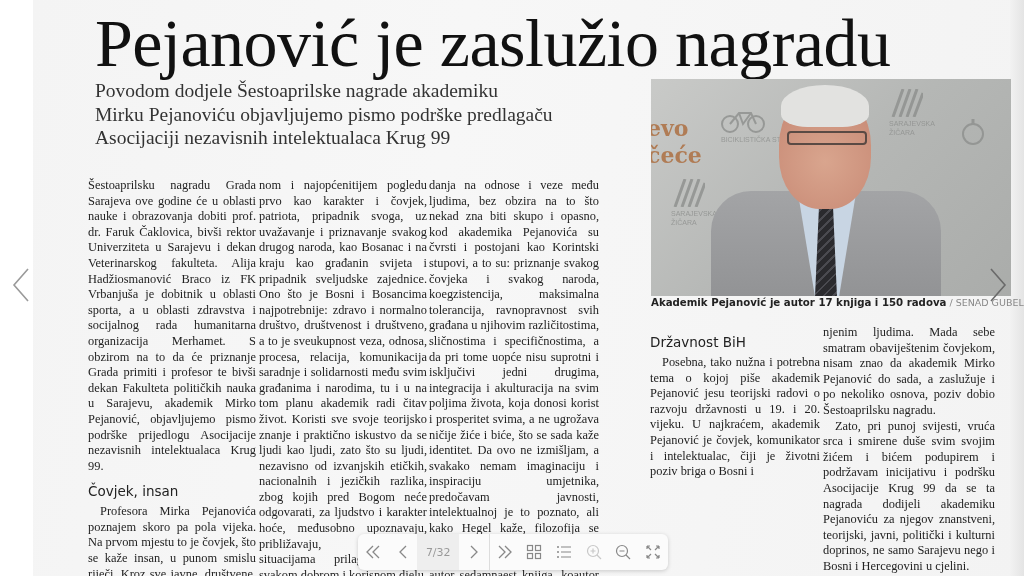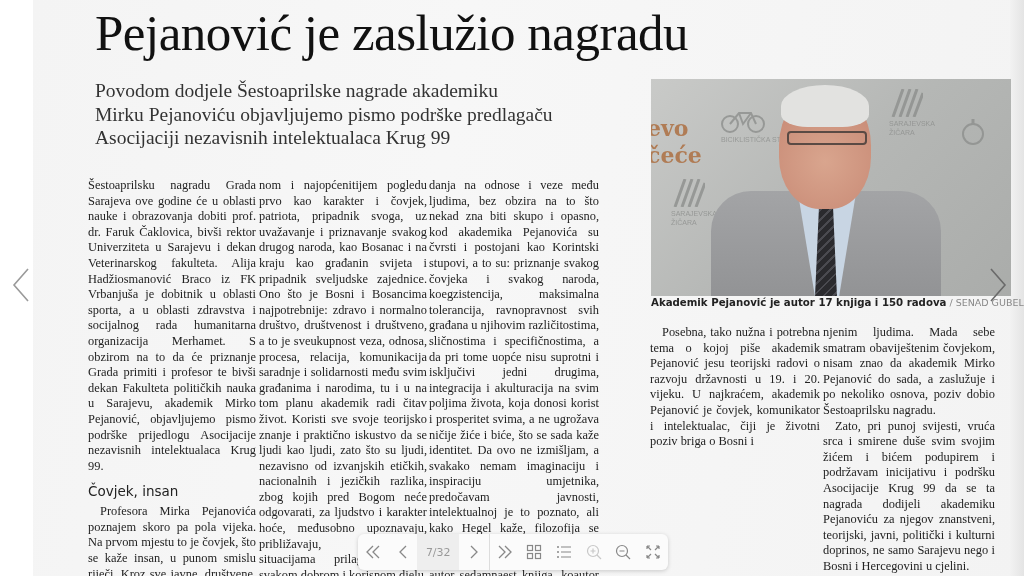--- a/index.html
+++ b/index.html
@@ -12,21 +12,21 @@
       position: absolute; left: 33px; top: 0; width: 991px; height: 576px;
       background: linear-gradient(100deg, #f4f4f4 0%, #f7f7f7 40%, #f3f3f3 100%);
       overflow: hidden;
     }
     .page-edge {
       position: absolute; right: 0; top: 0; width: 14px; height: 576px;
       background: linear-gradient(90deg, #f2f2f2, #e4e4e4);
     }
     .headline {
       position: absolute; left: 62px; top: 4px;
-      font-family: "Liberation Serif", serif; font-size: 51px; color: #111;
+      font-family: "Liberation Serif", serif; font-size: 68px; color: #111;
       letter-spacing: -0.5px; white-space: nowrap; margin: 0; font-weight: normal;
     }
     .subhead {
       position: absolute; left: 62px; top: 79px; width: 560px;
       font-family: "Liberation Serif", serif; font-size: 19.5px; line-height: 23.5px; color: #333;
     }
     .subhead div { white-space: nowrap; }
     .col {
       position: absolute; top: 178px; width: 168px;
       font-family: "Liberation Serif", serif; font-size: 12.4px; line-height: 15.6px;
@@ -173,20 +173,21 @@
     <div class="person-head"></div>
     <div class="person-hair"></div>
     <div class="person-glasses"></div>
   </div>
 
   <div class="caption">
     <span class="cap-main">Akademik Pejanović je autor 17 knjiga i 150 radova</span><span class="cap-credit"> / SENAD GUBELIĆ</span>
   </div>
 
   <div class="col c4">
+    <div class="sec">Državnost BiH</div>
     <p class="indent">Posebna, tako nužna i potrebna tema o kojoj piše akademik Pejanović jesu teorijski radovi o razvoju državnosti u 19. i 20. vijeku. U najkraćem, akademik Pejanović je čovjek, komunikator i intelektualac, čiji je životni poziv briga o Bosni i</p>
   </div>
 
   <div class="col c5">
     <p>njenim ljudima. Mada sebe smatram obaviještenim čovjekom, nisam znao da akademik Mirko Pejanović do sada, a zaslužuje i po nekoliko osnova, poziv dobio Šestoaprilsku nagradu.</p>
     <p class="indent">Zato, pri punoj svijesti, vruća srca i smirene duše svim svojim žićem i bićem podupirem i podržavam inicijativu i podršku Asocijacije Krug 99 da se ta nagrada dodijeli akademiku Pejanoviću za njegov znanstveni, teorijski, javni, politički i kulturni doprinos, ne samo Sarajevu nego i Bosni i Hercegovini u cjelini.</p>
 
   </div>
 </div>
 

